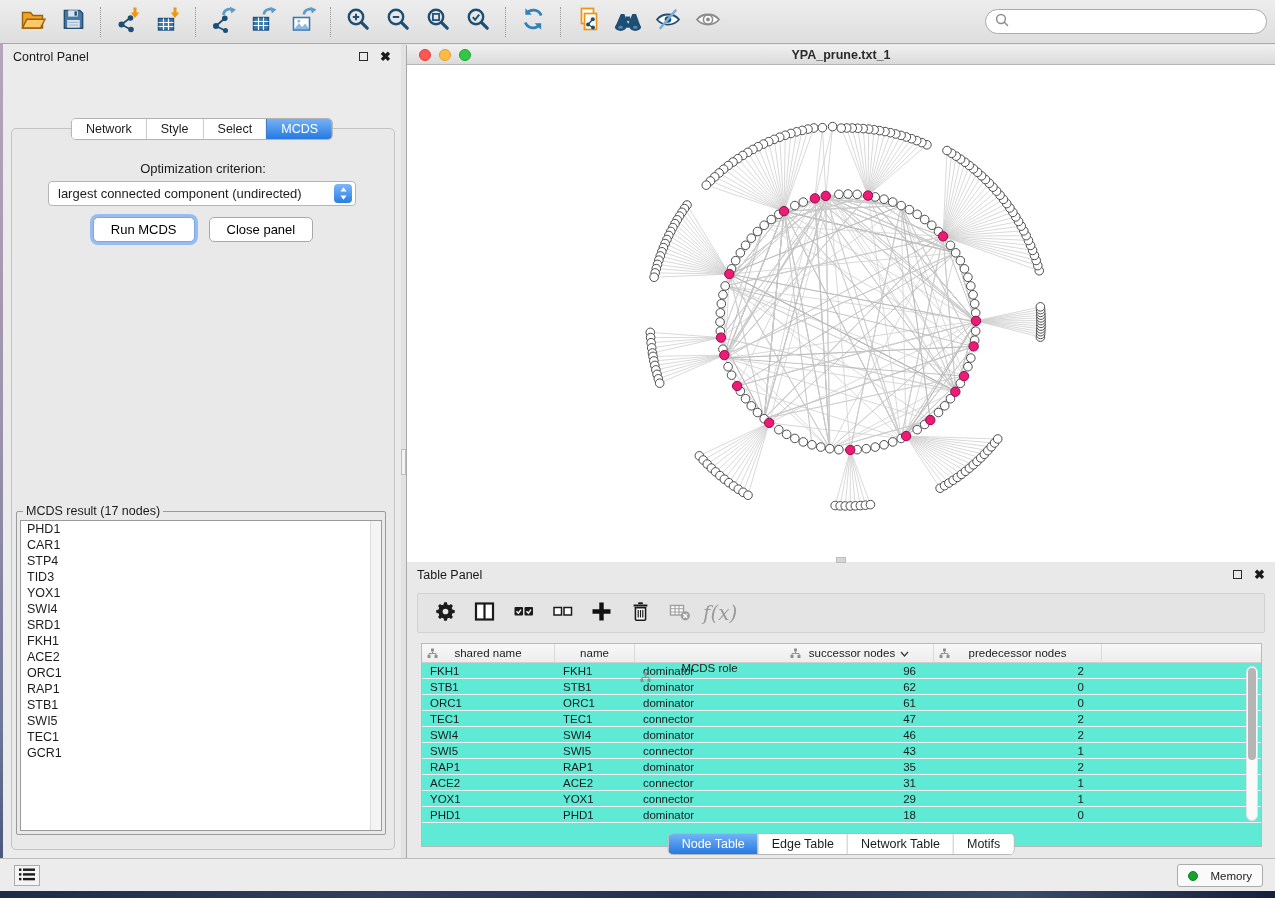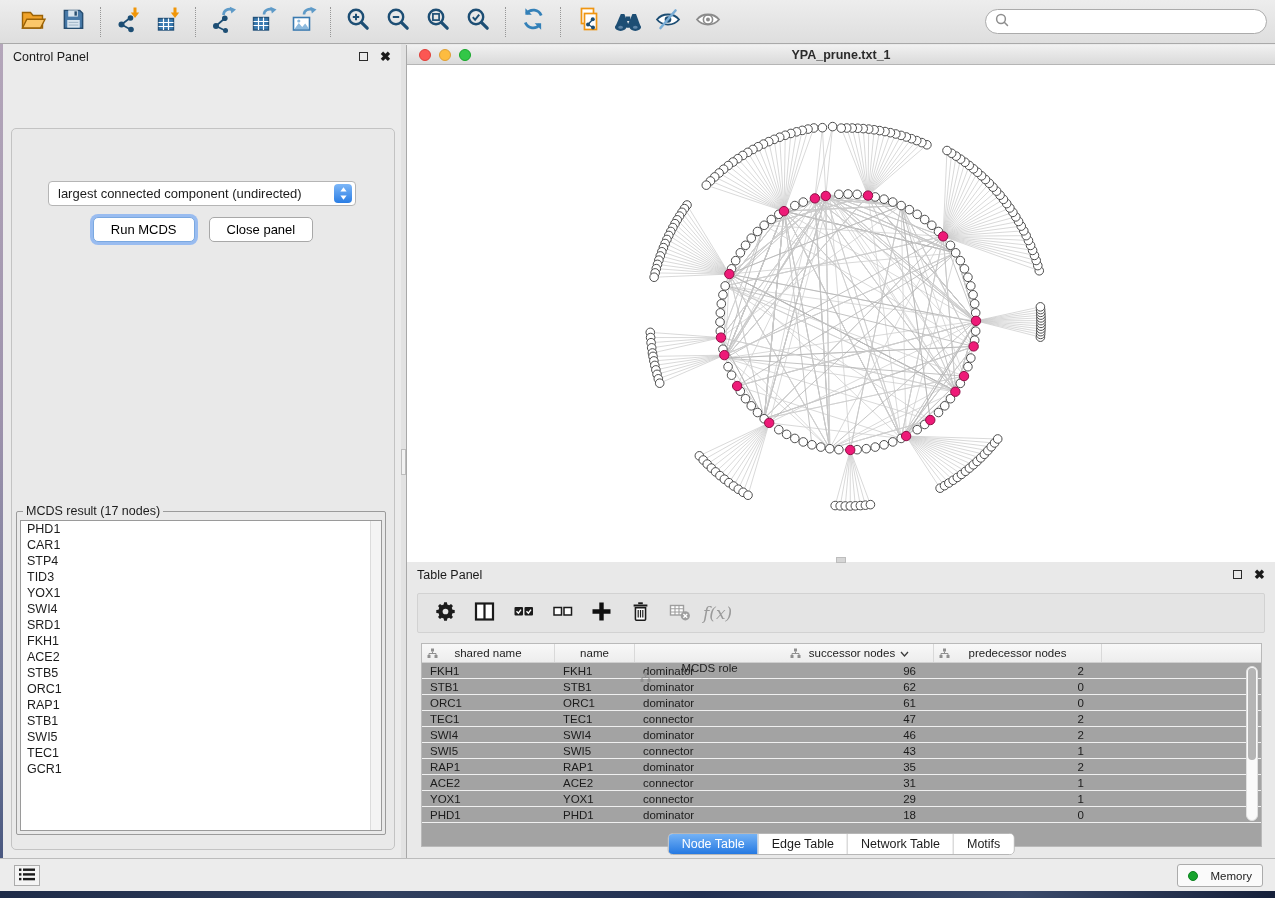--- a/index.html
+++ b/index.html
@@ -66,22 +66,22 @@
   .tl.red{background:#fc5753;border:1px solid #df3e38;margin-left:12px;}
   .tl.yellow{background:#fdbc40;border:1px solid #de9f34;}
   .tl.green{background:#33c748;border:1px solid #16a62a;}
   .net-title{position:absolute;left:0;right:0;text-align:center;font-size:12.5px;font-weight:bold;color:#2b2b2b;}
   .net-canvas{position:absolute;left:0;top:20px;right:0;bottom:0;background:#fff;}
   
   .tpanel{position:absolute;left:406px;top:562px;width:869px;height:296px;background:#e9e9e9;border-left:1px solid #a8a8a8;}
   .tp-toolbar{position:absolute;left:10px;right:10px;top:31px;height:40px;background:#e4e4e4;
     border:1px solid #d2d2d2;border-radius:2px;display:flex;align-items:center;gap:9px;padding-left:12px;}
   .tp-btn{width:30px;height:30px;display:flex;align-items:center;justify-content:center;cursor:pointer;}
-  .fx-label{font-family:"DejaVu Serif",serif;font-style:italic;font-size:17px;color:#9a9a9a;cursor:default;}
-  .tgrid{position:absolute;left:14px;right:13px;top:81px;height:204px;background:#a3a3a3;border:1px solid #b9b9b9;overflow:hidden;}
+  .fx-label{font-family:"DejaVu Serif",serif;font-style:italic;font-size:20px;color:#9a9a9a;cursor:default;}
+  .tgrid{position:absolute;left:14px;right:13px;top:81px;height:204px;background:#5eead4;border:1px solid #b9b9b9;overflow:hidden;}
   .thead{display:flex;height:19px;background:linear-gradient(#f8f8f8,#ededed);border-bottom:1px solid #cfcfcf;}
   .th{position:relative;display:flex;align-items:center;justify-content:center;font-size:11.5px;color:#222;
     border-right:1px solid #d9d9d9;cursor:pointer;}
   .th .hico{position:absolute;left:5px;top:4px;}
   .trow{display:flex;height:16px;border-bottom:1px solid #f0f0f0;cursor:default;}
   .td{font-size:11.5px;line-height:16px;white-space:nowrap;overflow:hidden;}
   .td.num{text-align:right;padding-right:18px;}
   .td.txt{padding-left:8px;}
   .tscroll{position:absolute;right:3px;top:22px;width:12px;height:155px;background:#fafafa;border:1px solid #e0e0e0;border-radius:6px;}
   .tthumb{position:absolute;left:1px;top:1px;width:8px;height:92px;background:#b5b5b5;border-radius:5px;}
@@ -272,21 +272,28 @@
   <div class="wall-left"></div>
   <div class="wall-bottom"></div>
 
   <div class="cpanel">
     <div class="panel-head">
       <span>Control Panel</span>
       <span class="spacer"></span>
       <span class="float-ico"></span>
       <span class="close-ico">✖</span>
     </div>
+    <div class="cp-tabs" id="cp-tabs">
+        <div class="cp-tab">Network</div>
+        <div class="cp-tab">Style</div>
+        <div class="cp-tab">Select</div>
+        <div class="cp-tab active">MCDS</div>
+      </div>
     <div class="cp-body">
+      <div class="crit-label">Optimization criterion:</div>
       <div class="crit-select">
         <span class="val">largest connected component (undirected)</span>
         <span class="crit-stepper">
           <svg width="9" height="15" viewBox="0 0 9 15">
               <path d="M4.5 1.2L7.6 5.4H1.4z" fill="#fff"></path>
               <path d="M1.4 9.6h6.2L4.5 13.8z" fill="#fff"></path>
             </svg>
         </span>
       </div>
       <div class="btn-row">
@@ -299,21 +306,20 @@
           <div class="mcds-scroll"></div>
         <div class="mcds-item">PHD1</div>
             <div class="mcds-item">CAR1</div>
             <div class="mcds-item">STP4</div>
             <div class="mcds-item">TID3</div>
             <div class="mcds-item">YOX1</div>
             <div class="mcds-item">SWI4</div>
             <div class="mcds-item">SRD1</div>
             <div class="mcds-item">FKH1</div>
             <div class="mcds-item">ACE2</div>
-            <div class="mcds-item">STB5</div>
             <div class="mcds-item">ORC1</div>
             <div class="mcds-item">RAP1</div>
             <div class="mcds-item">STB1</div>
             <div class="mcds-item">SWI5</div>
             <div class="mcds-item">TEC1</div>
             <div class="mcds-item">GCR1</div>
           </div>
       </fieldset>
     </div>
   </div>

